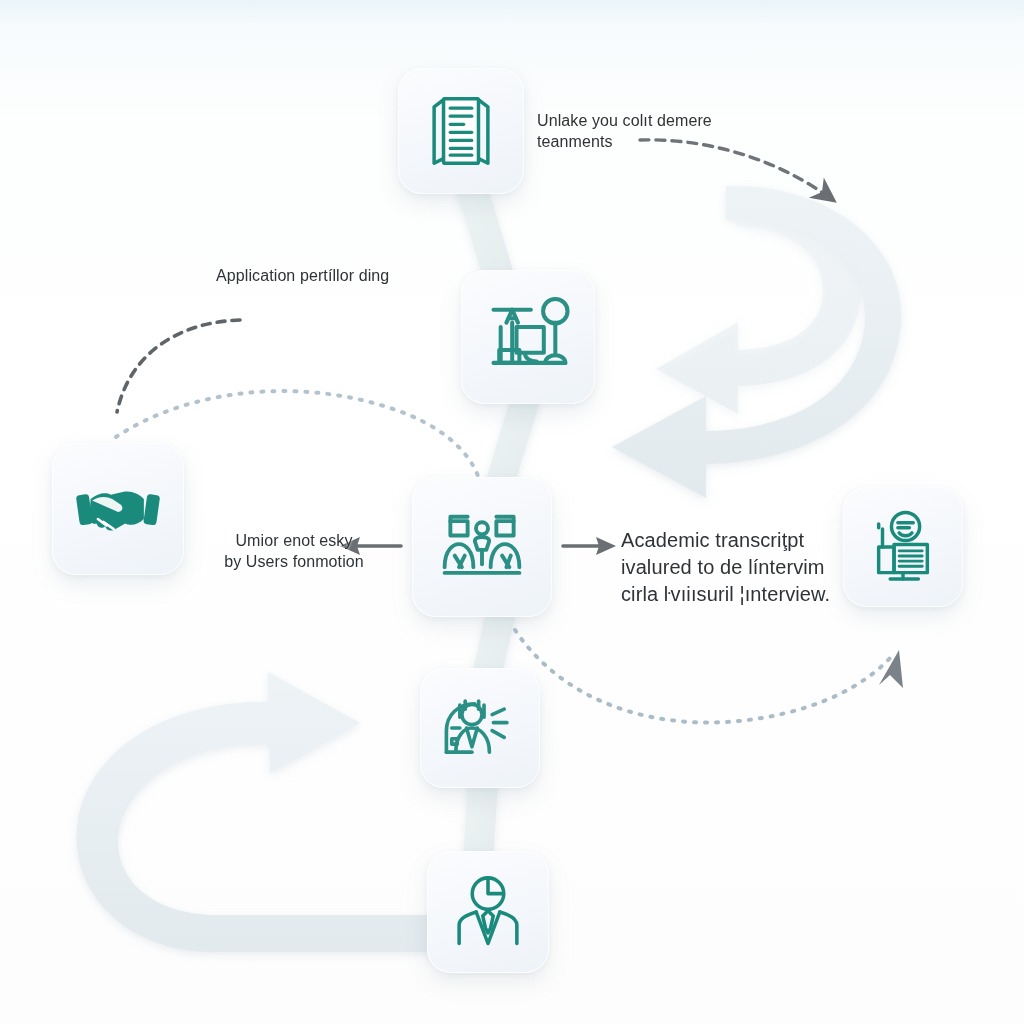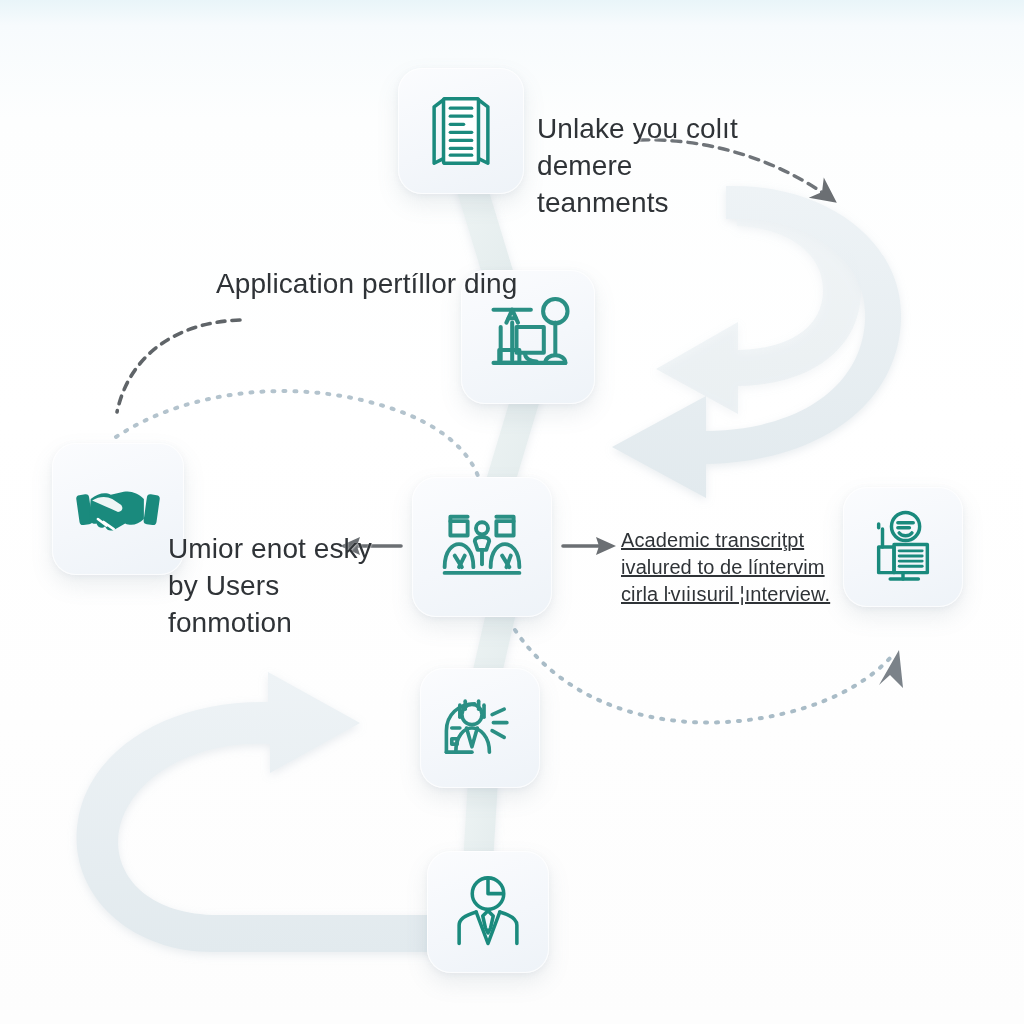--- a/index.html
+++ b/index.html
@@ -26,32 +26,32 @@
       0 10px 22px rgba(110,130,150,0.13),
       0 2px 6px rgba(110,130,150,0.08),
       0 0 0 1px rgba(255,255,255,0.75) inset;
     display:flex;align-items:center;justify-content:center;
   }
   .node svg{display:block;}
 
   .label{
     position:absolute;z-index:5;
     color:#2f3337;
-    font-size:28px;
+    font-size:16px;
     line-height:1.33;
     letter-spacing:0.1px;
     white-space:pre-line;
     text-shadow:0 1px 2px rgba(255,255,255,0.85);
   }
   .label.small{font-size:20px;line-height:1.3;}
 
   #lbl-documents{left:537px;top:110px;width:300px;}
   #lbl-application{left:216px;top:265px;width:330px;}
-  #lbl-partnership{left:168px;top:530px;width:230px;}
-  #lbl-transcript{left:621px;top:527px;width:300px;font-size:20px;line-height:1.35;text-decoration:underline;}
+  #lbl-partnership{left:179px;top:530px;width:230px;text-align:center;}
+  #lbl-transcript{left:621px;top:527px;width:300px;font-size:20px;line-height:1.35;}
   #lbl-briefing{left:491px;top:758px;width:260px;}
 </style>
 </head>
 <body>
 
 <div id="stage">
 
   <svg class="layer" id="svg-bg" viewBox="0 0 1024 1024">
     <defs>
       <linearGradient id="ghostGrad" x1="0" y1="0" x2="0" y2="1">

